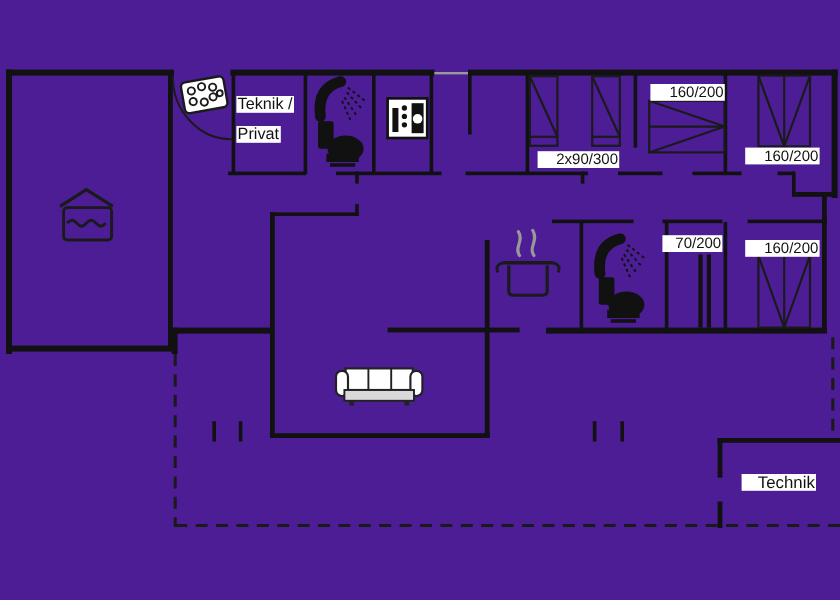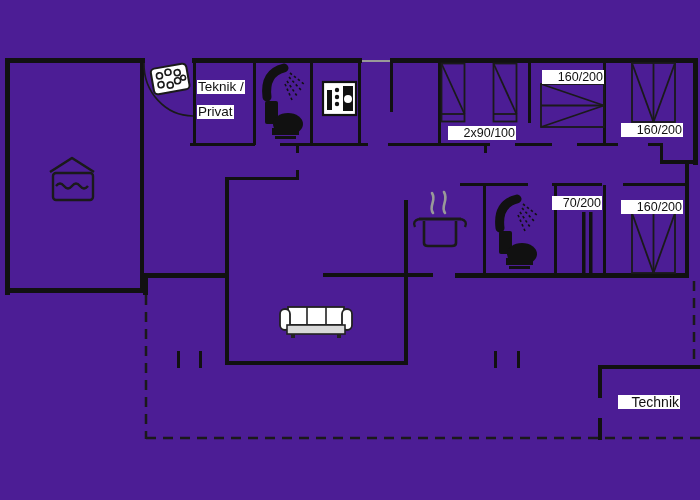--- a/index.html
+++ b/index.html
@@ -220,19 +220,19 @@
       <rect x="287" y="325" width="58" height="9" fill="#d9d9d9" stroke="#222" stroke-width="1.6"></rect>
       <rect x="291" y="334" width="4" height="4" fill="#222"></rect>
       <rect x="337" y="334" width="4" height="4" fill="#222"></rect>
     </g>
   </svg>
 
   <div class="lbl" style="left:197px;top:80px;font-size:13.5px;">Teknik /</div>
   <div class="lbl" style="left:197px;top:105px;font-size:13.5px;">Privat</div>
 
   <div class="lbl center" style="left:542px;top:70px;width:60px;">160/200</div>
-  <div class="lbl center" style="left:448px;top:126px;width:66px;">2x90/100</div>
+  <div class="lbl center" style="left:448px;top:126px;width:66px;">2x90/300</div>
   <div class="lbl center" style="left:621px;top:123px;width:60px;">160/200</div>
   <div class="lbl center" style="left:552px;top:196px;width:48px;">70/200</div>
   <div class="lbl center" style="left:621px;top:200px;width:60px;">160/200</div>
 
   <div class="lbl center" style="left:618px;top:395px;width:60px;font-size:14px;">Technik</div>
 </div>
 
 </body></html>

